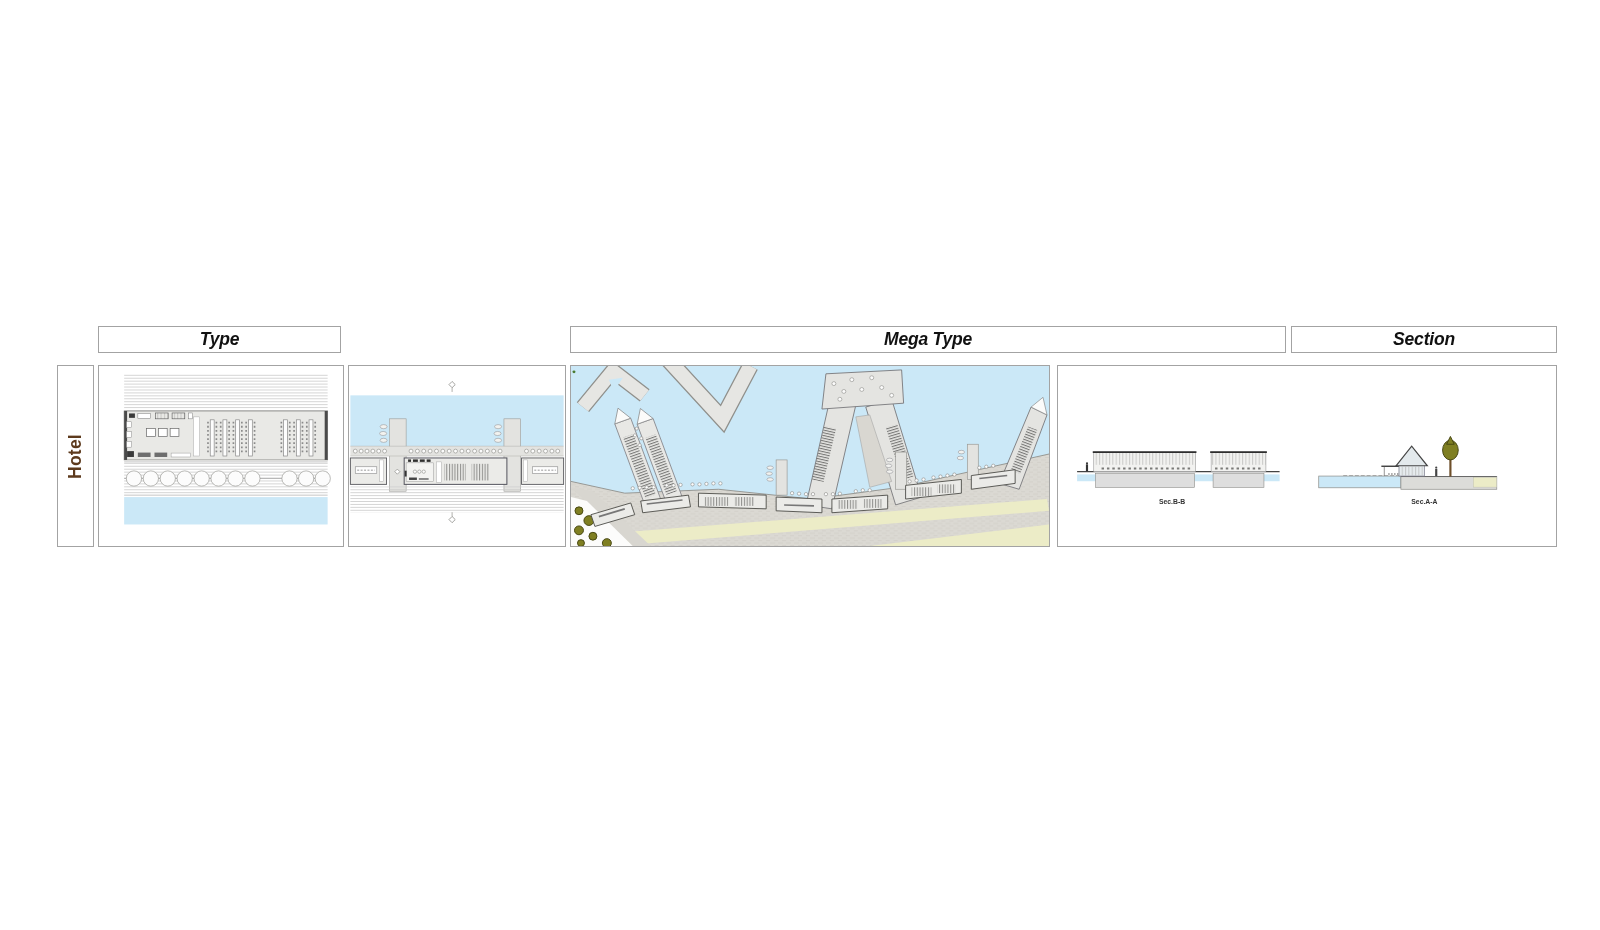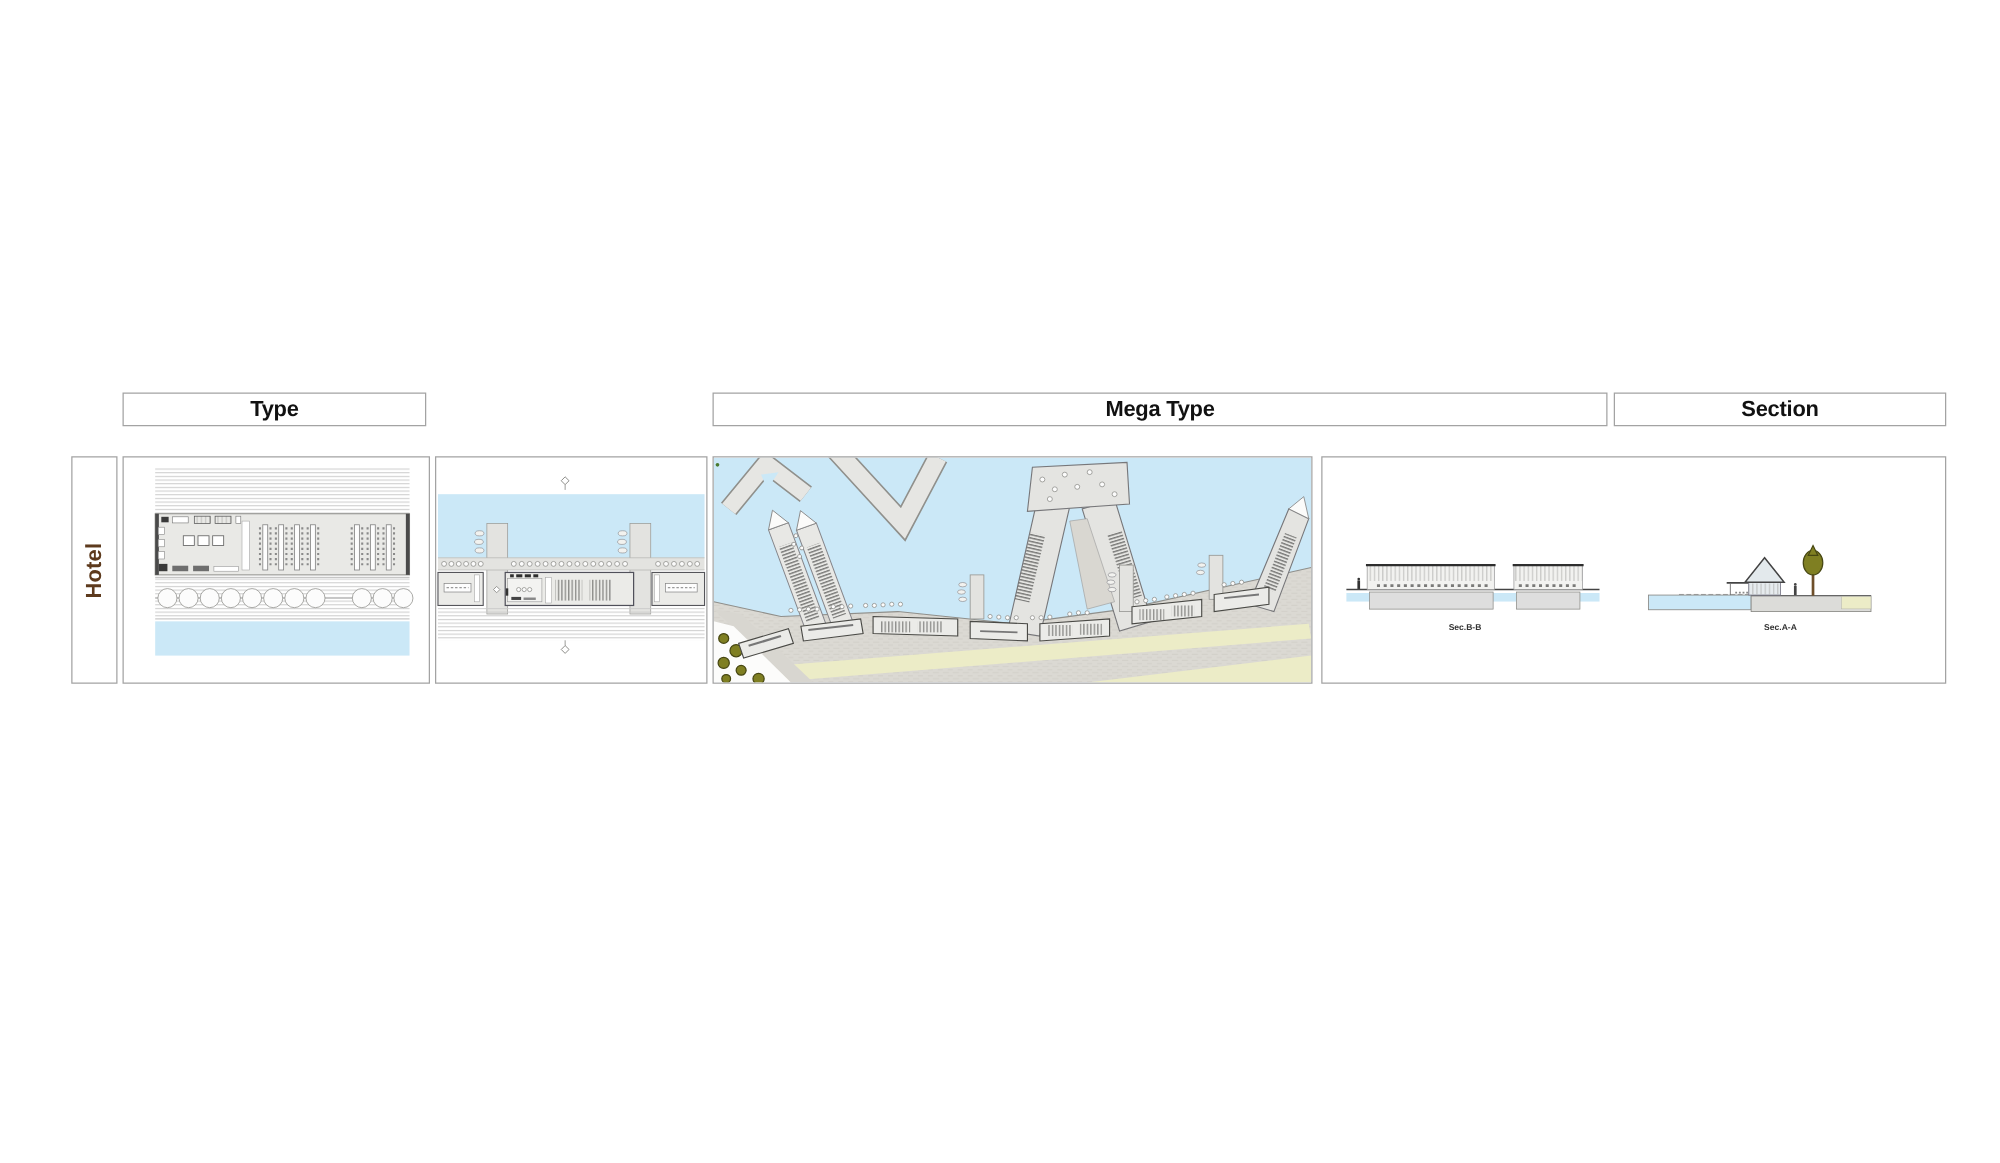--- a/index.html
+++ b/index.html
@@ -4,24 +4,24 @@
 <style>
   :root{
     --border:#a3a3a3; --header-text:#111111; --row-label-text:#5d3a1d;
     --water:#cbe8f7; --land:#e6e6e3; --land-stroke:#8a8a86;
     --promenade:#dbd9d3; --lawn:#ececc7; --tree:#7f7f22; --tree-stroke:#474712;
     --drawing-line:#555555; --label-text:#333333;
   }
   html,body{margin:0;padding:0;background:#fff;}
   .stage{position:relative;width:1600px;height:930px;background:#fff;overflow:hidden;
          font-family:"Liberation Sans",sans-serif;}
-  .hdr{position:absolute;top:314px;height:27px;border:1px solid var(--border);
+  .hdr{position:absolute;top:326px;height:27px;border:1px solid var(--border);
        box-sizing:border-box;display:flex;align-items:center;justify-content:center;
        font-weight:bold;font-size:17.5px;letter-spacing:-0.2px;color:var(--header-text);
-       background:#fff;}
+       background:#fff;font-style:italic;}
   .hdr-type{left:98px;width:243px;}
   .hdr-hyper{left:345px;width:221px;}
   .hdr-mega{left:570px;width:716px;}
   .hdr-section{left:1291px;width:266px;}
   .cell{position:absolute;top:365px;height:182px;border:1px solid var(--border);
         box-sizing:border-box;background:#fff;overflow:hidden;}
   .cell-rowlabel{left:57px;width:37px;display:flex;align-items:center;justify-content:center;}
   .cell-rowlabel span{transform:rotate(-90deg);font-weight:bold;font-size:17.5px;
         color:var(--row-label-text);white-space:nowrap;letter-spacing:0.2px;}
   .cell-type{left:98px;width:246px;}

